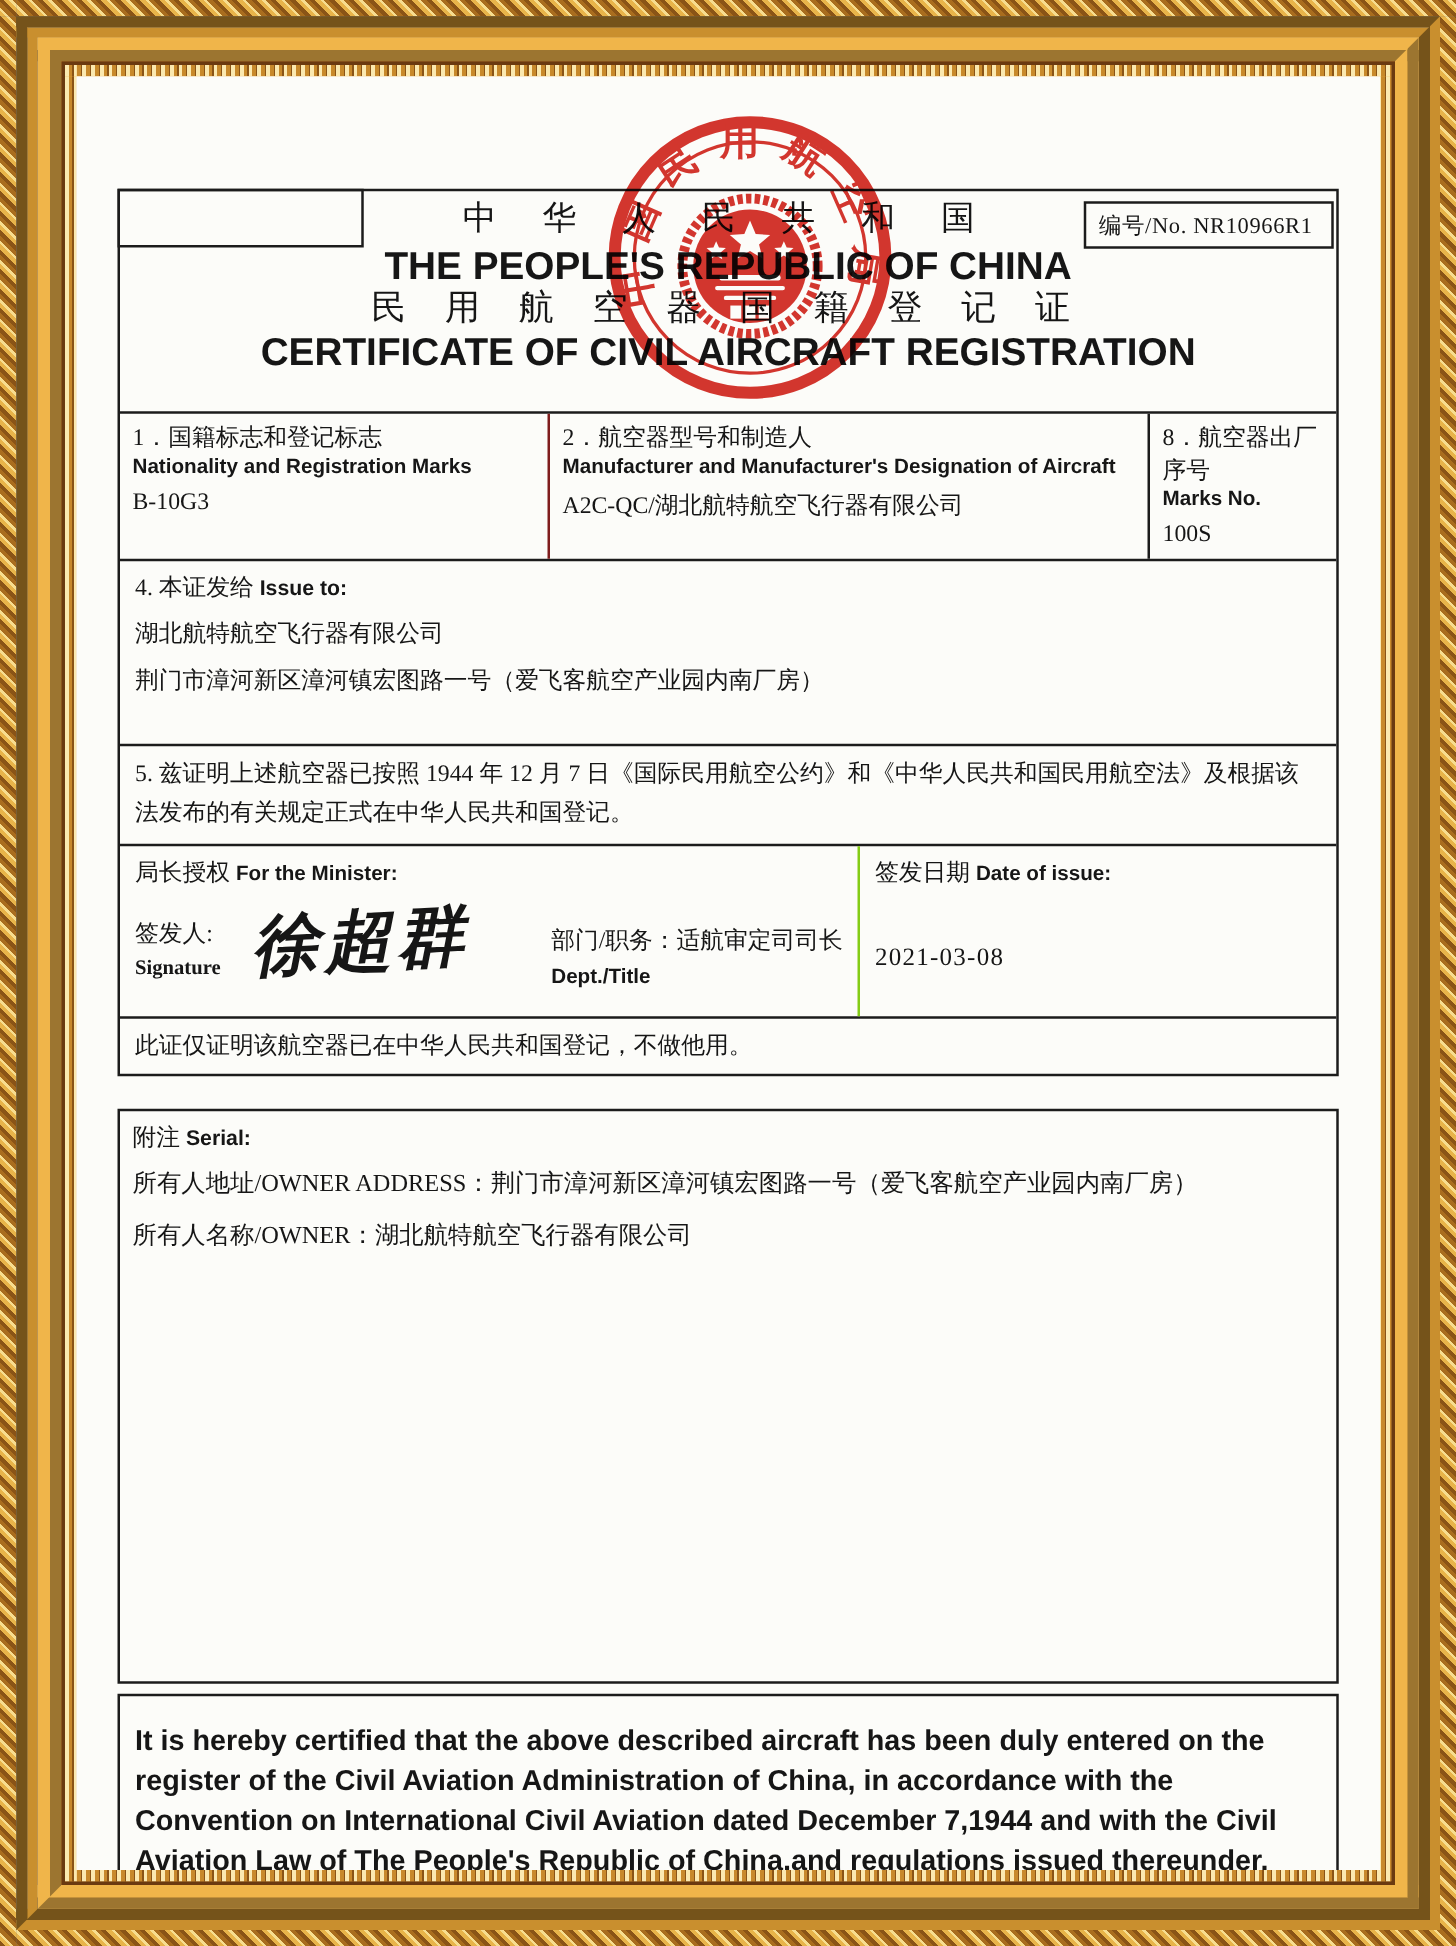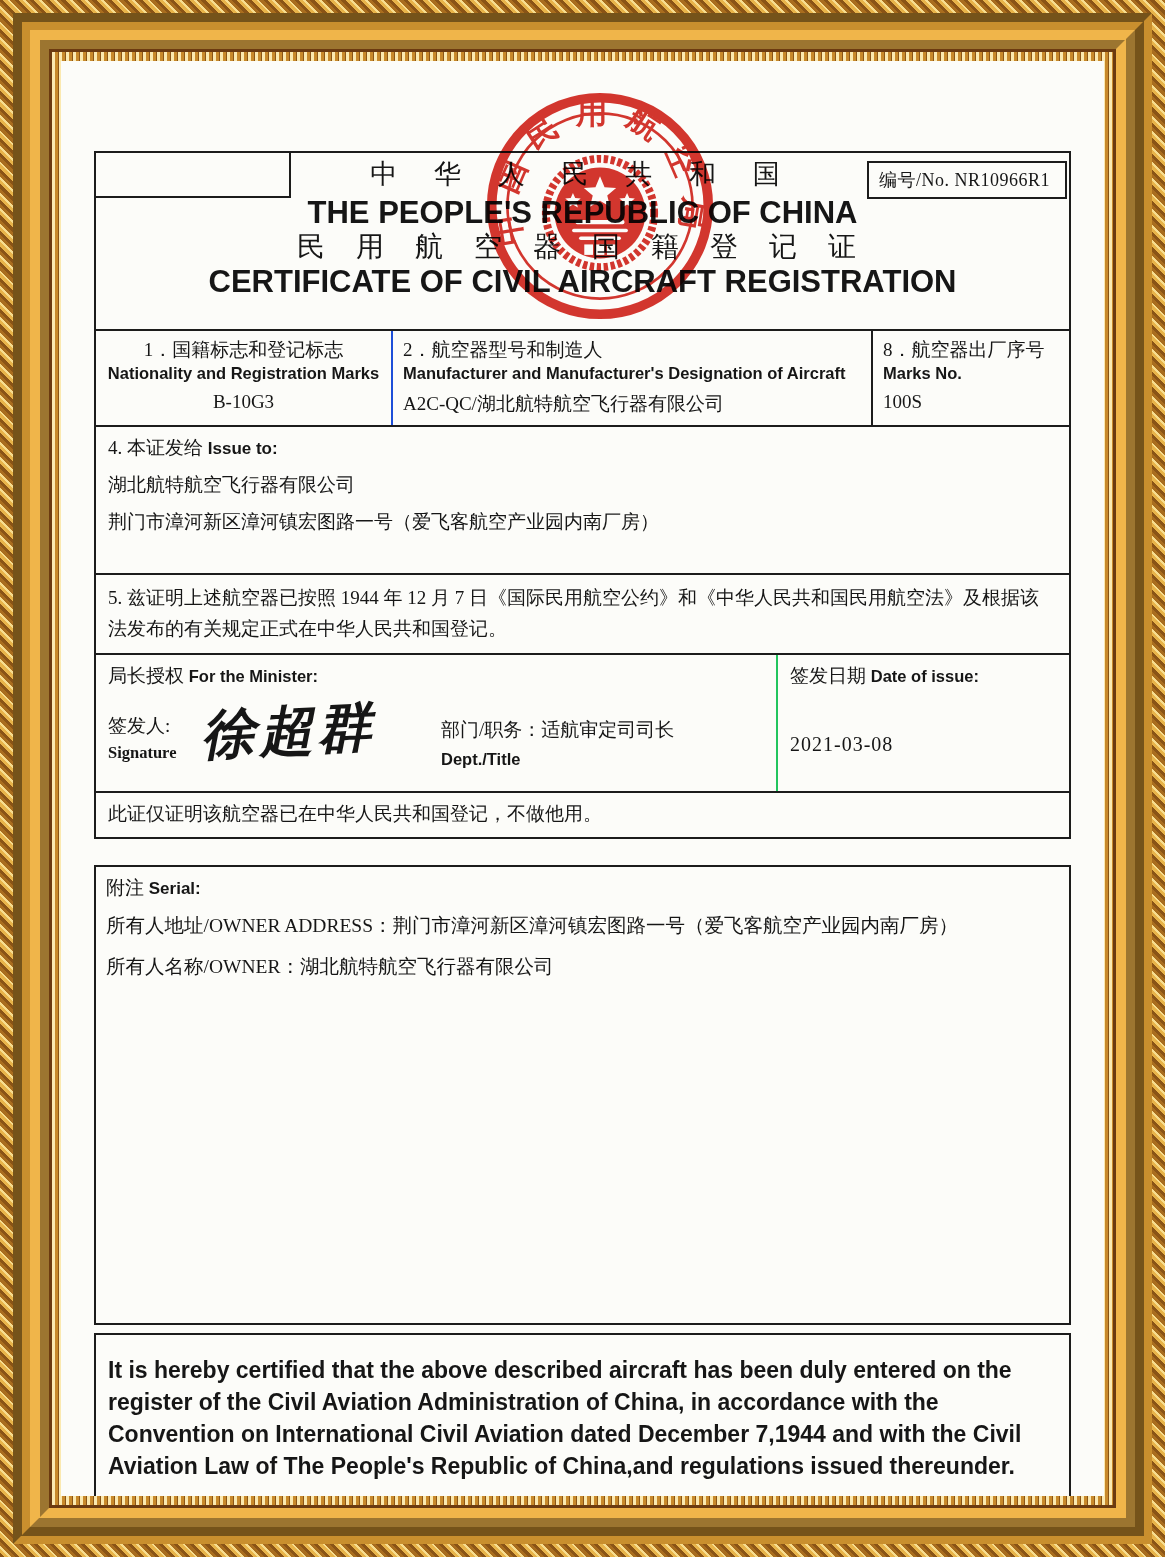--- a/index.html
+++ b/index.html
@@ -36,37 +36,37 @@
   .subtitle-cn{ font-size:28px; letter-spacing:12px; margin-bottom:5px; }
   .subtitle-en{ font-size:31px; font-weight:bold; }
 
   
   .seal { position:absolute; left:408px; top:14px; width:262px; height:262px;
     mix-blend-mode:multiply; opacity:0.92; pointer-events:none; z-index:5; }
 
   
   .row1 { display:flex; border-top:2px solid #1c1c1c; }
   .cell { padding:6px 10px 8px 10px; }
-  .c1 { width:297px; border-right:2px solid #1d4ed8;text-align:center; }
+  .c1 { width:344px; border-right:2px solid #7f1d1d; }
   .c2 { width:480px; border-right:2px solid #1c1c1c; }
   .c3 { flex:1; }
   .lab-cn { font-size:19px; }
   .lab-en { font-size:16.5px; font-weight:bold; line-height:21px; }
   .val    { font-size:19px; margin-top:7px; }
 
   .row4 { border-top:2px solid #1c1c1c; height:148px; padding:8px 12px; }
   .row4 .head { font-size:19px; }
   .row4 .head b { font-size:17px; font-family:"Liberation Sans",sans-serif; }
   .row4 .line { font-size:19px; margin-top:11px; }
 
   .row5 { border-top:2px solid #1c1c1c; padding:7px 12px 9px 12px;
     font-size:19px; line-height:31px; }
 
   .minister { display:flex; border-top:2px solid #1c1c1c; height:138px; }
-  .min-left { width:682px; border-right:2px solid #22c55e; position:relative; padding:8px 12px; }
+  .min-left { width:592px; border-right:2px solid #84cc16; position:relative; padding:8px 12px; }
   .min-right{ flex:1; padding:8px 12px; }
   .small-pair { font-size:19px; }
   .small-pair b { font-size:16.5px; font-family:"Liberation Sans",sans-serif; }
   .signer { position:absolute; left:12px; top:58px; font-size:19px; line-height:26px; }
   .signer b { font-size:16.5px; font-family:Liberation Serif, serif; }
   .signature { position:absolute; left:105px; top:40px; font-size:54px;
     font-family:"Liberation Serif",serif; font-style:italic; font-weight:bold;
     transform:rotate(-3deg); letter-spacing:4px; white-space:nowrap; }
   .dept { position:absolute; left:345px; top:62px; font-size:19px; }
   .dept-en { position:absolute; left:345px; top:95px; font-size:16.5px; font-weight:bold;

